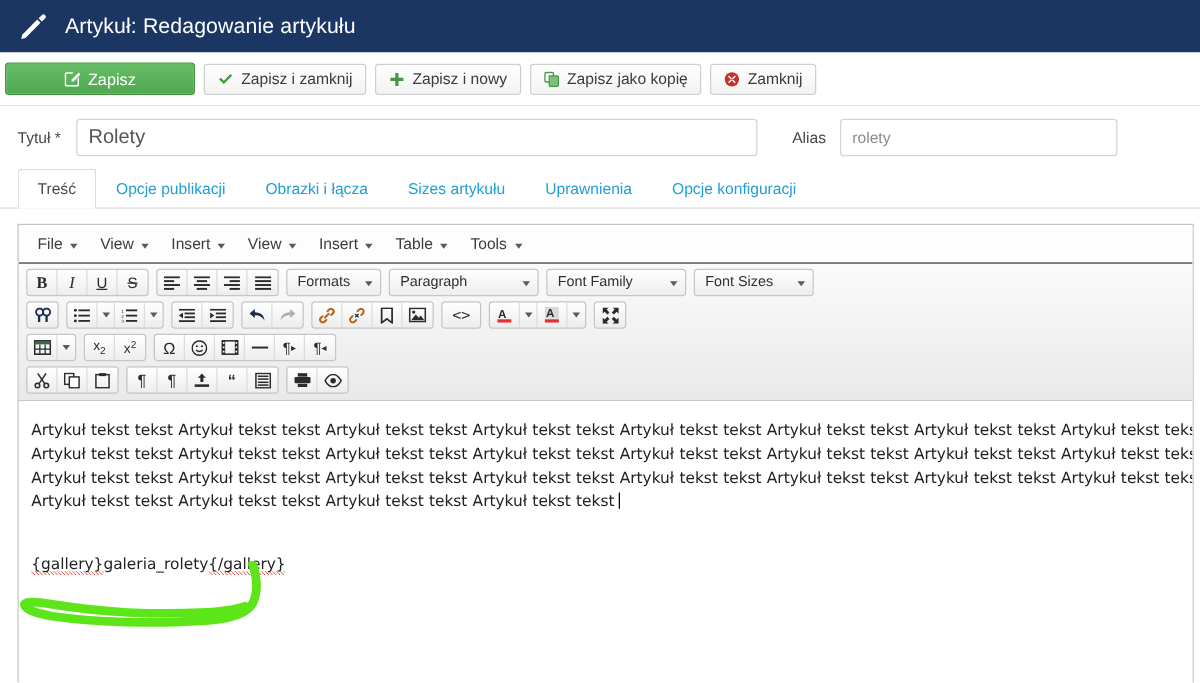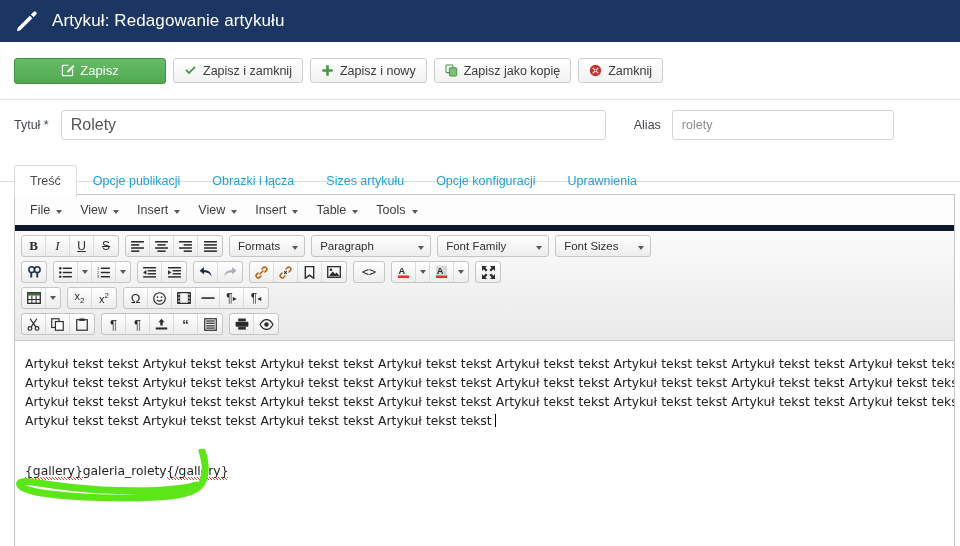--- a/index.html
+++ b/index.html
@@ -25,25 +25,25 @@
   .header .title {
     color: #ffffff;
     font-size: 17px;
     margin-left: 12px;
     letter-spacing: .1px;
     white-space: nowrap;
   }
 
   
   .savebar {
-    height: 58px;
+    height: 43px;
     background: #ffffff;
     display: flex;
     align-items: center;
-    padding-left: 14px;
+    padding-left: 4px;
     box-sizing: border-box;
     border-bottom: 1px solid #e2e2e2;
   }
   .btn {
     display: inline-flex;
     align-items: center;
     height: 25px;
     padding: 0 10px;
     margin-right: 7px;
     border: 1px solid #cfcfcf;
@@ -102,21 +102,21 @@
   }
   .tab {
     font-size: 12.5px;
     color: #1f9fd6;
     padding: 7px 15px 8px 15px;
     line-height: 16px;
     border: 1px solid transparent;
     border-bottom: none;
     border-radius: 3px 3px 0 0;
     position: relative;
-    top: 16px;
+    top: 1px;
     white-space: nowrap;
   }
   .tab.active {
     color: #4a4a4a;
     background: #ffffff;
     border-color: #dcdcdc;
     border-bottom-color: #ffffff;
   }
 
   
@@ -129,21 +129,21 @@
     background: #fff;
     display: flex;
     flex-direction: column;
     overflow: hidden;
   }
   .menubar {
     height: 30px;
     display: flex;
     align-items: center;
     padding-left: 6px;
-    border-bottom: 6px solid #0f172a;
+    border-bottom: 1px solid #0f172a;
     background: #fdfdfd;
     flex: 0 0 auto;
   }
   .menuitem {
     font-size: 12.5px;
     color: #3c3c3c;
     padding: 3px 9px;
     display: inline-flex;
     align-items: center;
     white-space: nowrap;
@@ -318,22 +318,22 @@
     <div class="inp" id="alias-field">
       <span>rolety</span>
     </div>
   </div>
 
   <div class="tabs">
     <div class="tab active"><span>Treść</span></div>
     <div class="tab"><span>Opcje publikacji</span></div>
     <div class="tab"><span>Obrazki i łącza</span></div>
     <div class="tab"><span>Sizes artykułu</span></div>
+    <div class="tab"><span>Uprawnienia</span></div>
     <div class="tab"><span>Opcje konfiguracji</span></div>
-    <div class="tab"><span>Uprawnienia</span></div>
   </div>
 
   <div class="editor">
 
     <div class="menubar">
       <div class="menuitem">
           <span>File</span>
           <span class="car"><i class="caret"></i></span>
         </div>
       <div class="menuitem">

